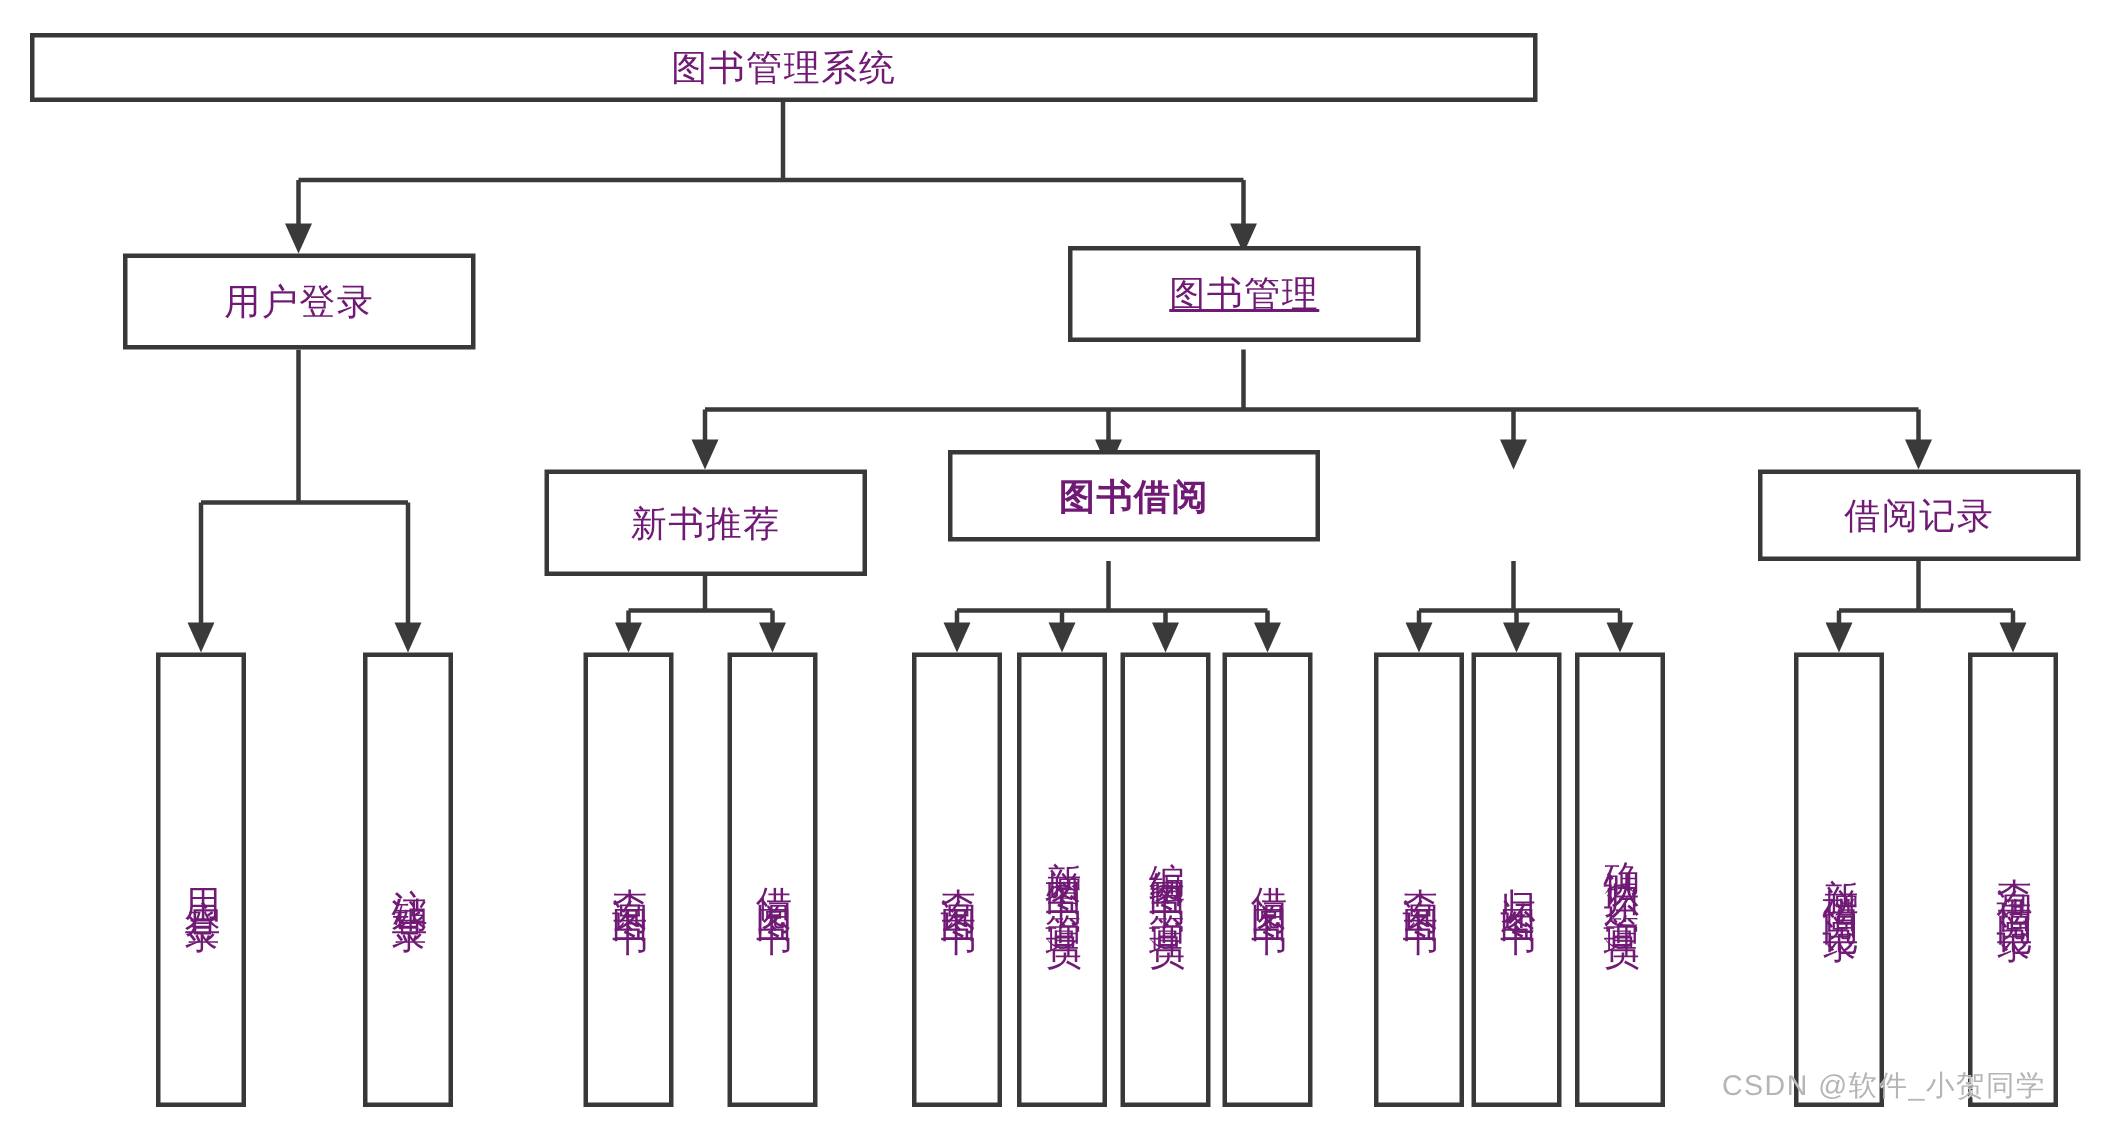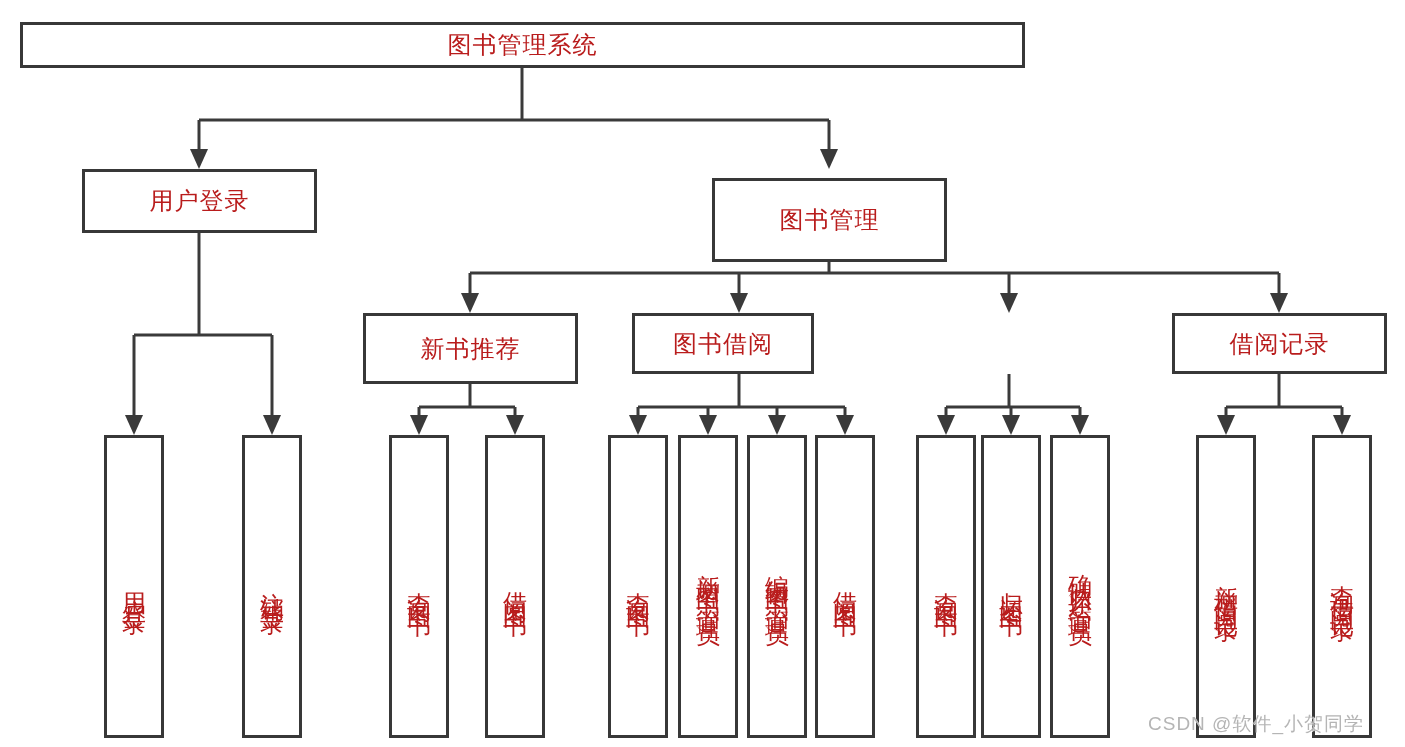--- a/index.html
+++ b/index.html
@@ -10,21 +10,21 @@
     font-family:"Liberation Sans",sans-serif;
   }
   #stage{position:absolute;inset:0;width:1405px;height:747px;}
   #connectors{position:absolute;left:0;top:0;z-index:1;}
   .node{
     position:absolute;z-index:2;
     box-sizing:border-box;
     border:3px solid #383838;
     background:#ffffff;
     display:flex;align-items:center;justify-content:center;
-    color:#b91c1c;
+    color:#701a75;
   }
   .h-node span{font-size:24px;letter-spacing:1px;white-space:nowrap;}
   .leaf{overflow:hidden;}
   .leaf span{
     writing-mode:vertical-rl;
     -webkit-writing-mode:vertical-rl;
     font-size:24px;
     letter-spacing:7px;
     line-height:1;
   }
@@ -120,28 +120,28 @@
     </g>
   </svg>
 
   <div class="node h-node" style="left:20px;top:22px;width:1005px;height:46px;">
     <span>图书管理系统</span>
   </div>
 
   <div class="node h-node" style="left:82px;top:169px;width:235px;height:64px;">
     <span>用户登录</span>
   </div>
-  <div class="node h-node" style="left:712px;top:178px;width:235px;height:84px;">
+  <div class="node h-node" style="left:712px;top:164px;width:235px;height:64px;text-decoration:underline;">
     <span>图书管理</span>
   </div>
 
   <div class="node h-node" style="left:363px;top:313px;width:215px;height:71px;">
     <span>新书推荐</span>
   </div>
-  <div class="node h-node" style="left:632px;top:313px;width:182px;height:61px;">
+  <div class="node h-node" style="left:632px;top:300px;width:248px;height:61px;font-weight:bold;">
     <span>图书借阅</span>
   </div>
   <div class="node h-node" style="left:1172px;top:313px;width:215px;height:61px;">
     <span>借阅记录</span>
   </div>
 
   <div class="node leaf" style="left:104px;top:435px;width:60px;height:303px;">
     <span>用户登录</span>
   </div>
   <div class="node leaf" style="left:242px;top:435px;width:60px;height:303px;">

